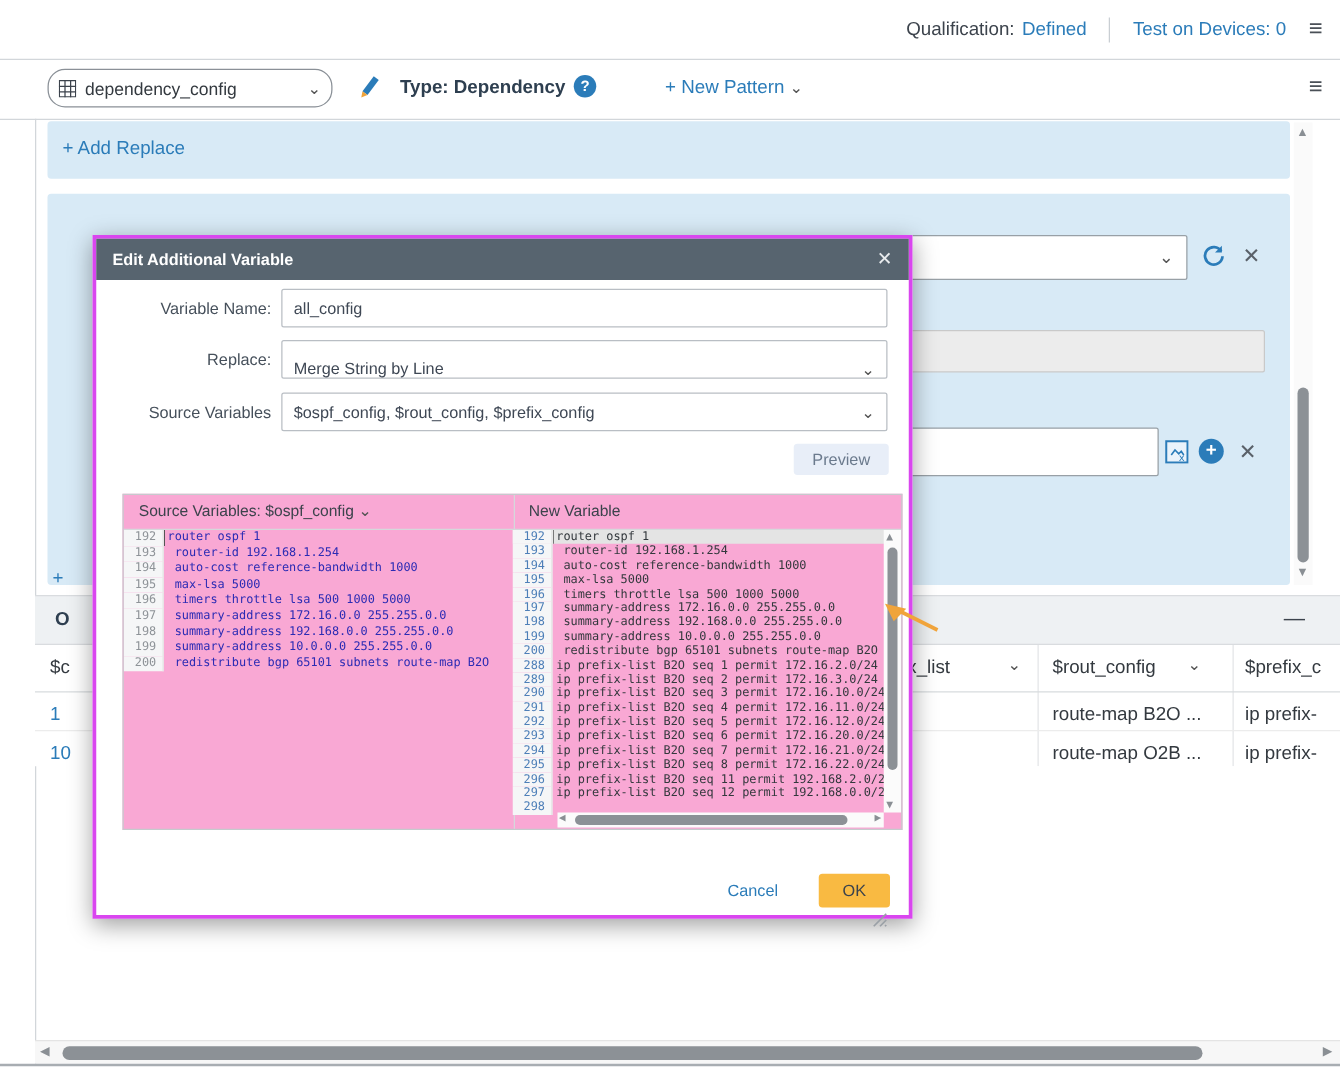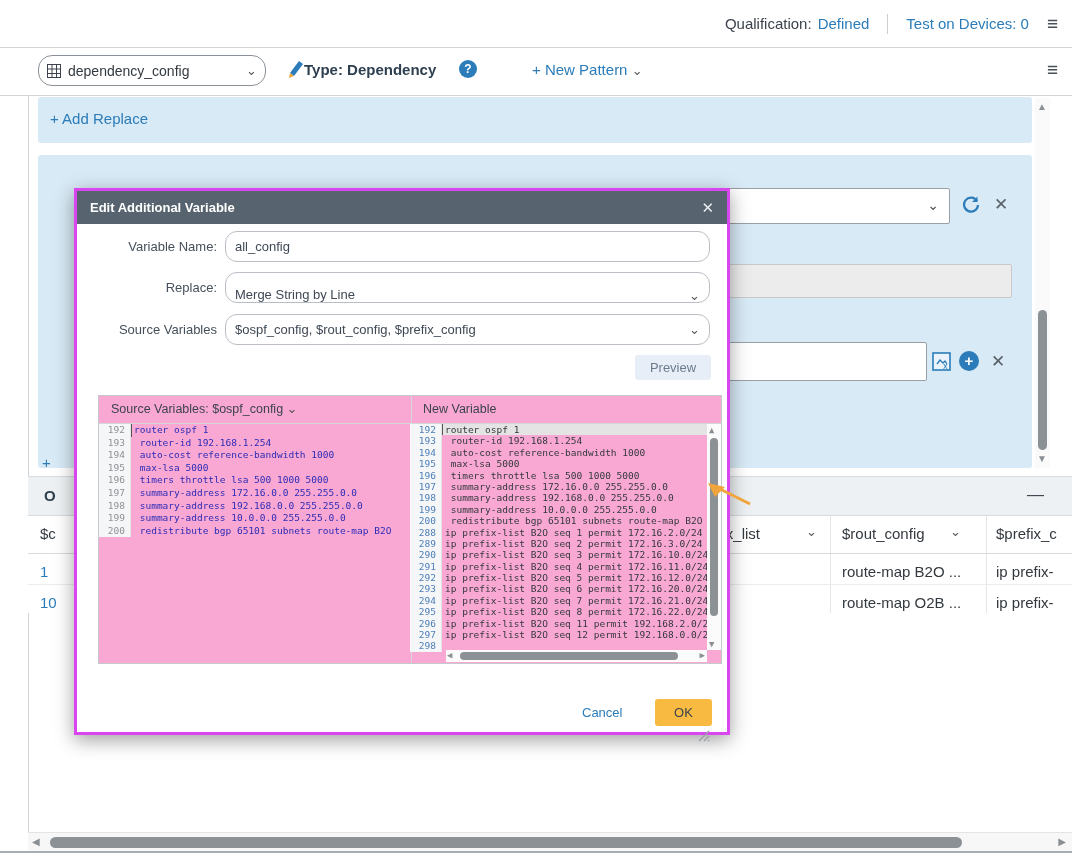--- a/index.html
+++ b/index.html
@@ -12,21 +12,21 @@
   .dark{color:#3c434c;}
   .topbar .seg{font-size:15px;display:flex;gap:6px;align-items:center;}
   .vdiv{width:1px;height:20px;background:#c9ced3;}
   .burger{font-size:19px;color:#4a5057;line-height:1;cursor:pointer;}
   .hline{left:0;width:1072px;height:1px;background:#d2d6da;}
   
   .toolbar{left:0;top:47px;width:1072px;height:48px;}
   .pat-select{position:absolute;left:38px;top:8px;width:228px;height:31px;border:1px solid #8a9097;border-radius:14px;background:#fff;display:flex;align-items:center;padding:0 8px;box-sizing:border-box;gap:7px;font-size:14px;color:#33393f;}
   .pat-select .chev{margin-left:auto;color:#555;font-size:13px;}
   .chev{font-size:13px;color:#555;line-height:1;}
-  .type-label{position:absolute;left:304px;top:14px;font-size:15px;font-weight:700;color:#2e3f50;}
+  .type-label{position:absolute;left:320px;top:14px;font-size:15px;font-weight:700;color:#2e3f50;}
   .help{position:absolute;left:459px;top:13px;width:18px;height:18px;border-radius:50%;background:#2b7cb9;color:#fff;font-size:12px;font-weight:700;text-align:center;line-height:18px;}
   .newpat{position:absolute;left:532px;top:14px;font-size:15px;color:#2b7cb9;cursor:pointer;}
   .toolbar .burger{position:absolute;right:14px;top:13px;}
   
   .vline-left{left:28px;top:95px;width:1px;height:757px;background:#d2d6da;}
   .bluepanel{background:#d8eaf6;border-radius:3px;}
   .addreplace{left:50px;top:110px;font-size:15px;color:#2b7cb9;cursor:pointer;}
   .partial-plus{left:42px;top:454px;font-size:15px;color:#2b7cb9;}
   
   .bg-dropdown{left:300px;top:188px;width:648px;height:34px;background:#fff;border:1px solid #98a0a6;border-radius:2px;}
@@ -58,21 +58,21 @@
   .hscroll{left:28px;top:832px;width:1044px;height:19px;background:#f7f7f7;border-top:1px solid #e4e4e4;box-sizing:border-box;}
   .hscroll .tri{position:absolute;top:4px;}
   .hthumb{position:absolute;left:22px;top:4px;width:912px;height:11px;background:#8c9196;border-radius:6px;cursor:pointer;}
   .bottomline{left:0;top:851px;width:1072px;height:2px;background:#a8adb2;}
   
   .modal{left:74px;top:188px;width:650px;height:541px;background:#fff;border:3px solid #d946ef;box-shadow:0 5px 18px rgba(0,0,0,.38);z-index:10;}
   .mhead{position:absolute;left:0;top:0;width:100%;height:33px;background:#57646f;display:flex;align-items:center;box-sizing:border-box;padding:0 13px;}
   .mhead .ttl{color:#fff;font-size:13px;font-weight:700;}
   .mhead .icon-x{margin-left:auto;color:#e9ecee;font-size:15px;}
   .mlabel{position:absolute;left:0;width:140px;text-align:right;font-size:13px;color:#46505b;}
-  .minput{position:absolute;left:148px;width:485px;height:31px;border:1px solid #b9bec4;border-radius:12px;background:#fff;font-size:13px;color:#3f4855;display:flex;align-items:center;padding:0 9px;box-sizing:border-box;}
+  .minput{position:absolute;left:148px;width:485px;height:31px;border:1px solid #b9bec4;border-radius:2px;background:#fff;font-size:13px;color:#3f4855;display:flex;align-items:center;padding:0 9px;box-sizing:border-box;}
   .minput .chev{margin-left:auto;}
   .preview-btn{position:absolute;left:558px;top:164px;width:76px;height:25px;background:#e8eef8;border-radius:3px;font-size:13px;color:#6b7a8d;display:flex;align-items:center;justify-content:center;cursor:pointer;}
   
   .cmp{position:absolute;left:21px;top:204px;width:624px;height:269px;border:1px solid #c6cacd;box-sizing:border-box;background:#f9a8d4;}
   .cmp-head{position:absolute;left:0;top:0;width:100%;height:28px;border-bottom:1px solid #d5d8db;box-sizing:border-box;font-size:12.5px;color:#3c434c;}
   .cmp-head .lh{position:absolute;left:12px;top:6px;cursor:pointer;}
   .cmp-head .rh{position:absolute;left:324px;top:6px;}
   .cmp-div{position:absolute;left:312px;top:0;width:1px;height:100%;background:#d5d8db;}
   .cmp-body{position:absolute;left:0;top:28px;right:0;bottom:0;display:flex;font-family:"DejaVu Sans Mono",monospace;font-size:9.5px;}
   .codeL,.codeR{width:312px;overflow:hidden;position:relative;box-sizing:border-box;}

